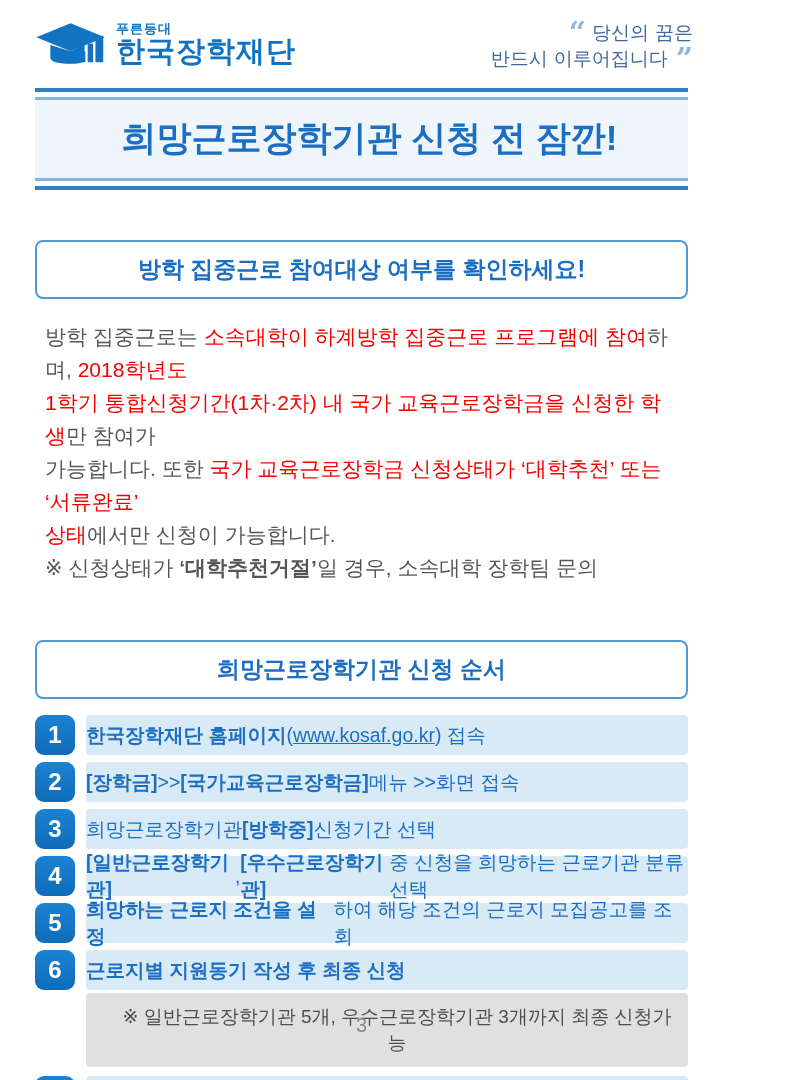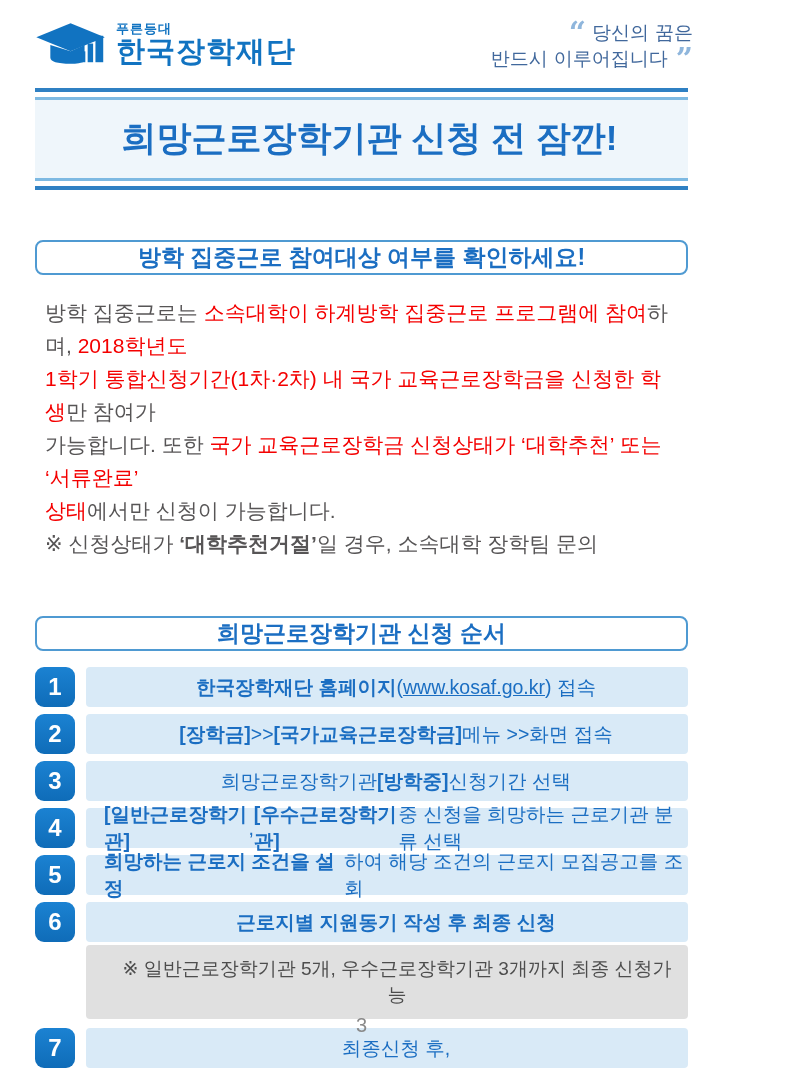--- a/index.html
+++ b/index.html
@@ -27,37 +27,37 @@
 
   
   .banner{margin:14px 35px 0 35px;}
   .banner .line-dark{height:4px; background:var(--banner-line-dark);}
   .banner .gap{height:5px; background:#fff;}
   .banner .line-light{height:3px; background:var(--banner-line-light);}
   .banner-body{background:var(--banner-bg); text-align:center; padding:15px 0 16px 16px;}
   .banner-title{font-size:35px; font-weight:bold; color:var(--title-blue); letter-spacing:0px;}
 
   
-  .head-box{margin:50px 35px 0 35px; border:2px solid var(--box-border); border-radius:8px; background:#fff; text-align:center; padding:0 0;}
+  .head-box{margin:50px 35px 0 35px; border:2px solid var(--box-border); border-radius:8px; background:#fff; text-align:center; padding:12px 0;}
   .head-box .head-text{font-size:23px; font-weight:bold; color:var(--title-blue);}
 
   
   .para{margin:21px 45px 0 45px; font-size:21px; line-height:33px; color:var(--body-text);}
   .para .red{color:var(--red);}
   .b{font-weight:bold;}
   .link{text-decoration:underline; cursor:pointer;}
 
   .head-box.second{margin-top:56px;}
 
   
   .steps{margin:16px 35px 0 35px;}
   .step-row{display:flex; align-items:flex-start; margin-bottom:7px;}
   .badge{flex:0 0 40px; height:40px; border-radius:9px; background:linear-gradient(180deg,#1b82d2,#0f6cb8); color:#fff; font-size:24px; font-weight:bold; display:flex; align-items:center; justify-content:center;}
   .step-right{flex:1; margin-left:11px; display:flex; flex-direction:column;}
-  .step-bar{height:40px; background:var(--step-bar-bg); border-radius:4px; display:flex; align-items:center; padding-left:18px; font-size:19.5px; color:var(--title-blue);justify-content:center;}
+  .step-bar{height:40px; background:var(--step-bar-bg); border-radius:4px; display:flex; align-items:center; font-size:19.5px; color:var(--title-blue);}
   .subnote{margin-top:3px; background:var(--subnote-bg); border-radius:4px; padding:11px 10px 11px 30px; font-size:19px; color:var(--subnote-text);text-align:center;}
   .step-row.gap-before{margin-top:9px;}
 
   
   .page-number{position:absolute; left:0; right:0; top:1014px; text-align:center; font-size:20px; color:var(--page-number-gray);}
 </style>
 </head>
 <body>
 
 <div class="page">

